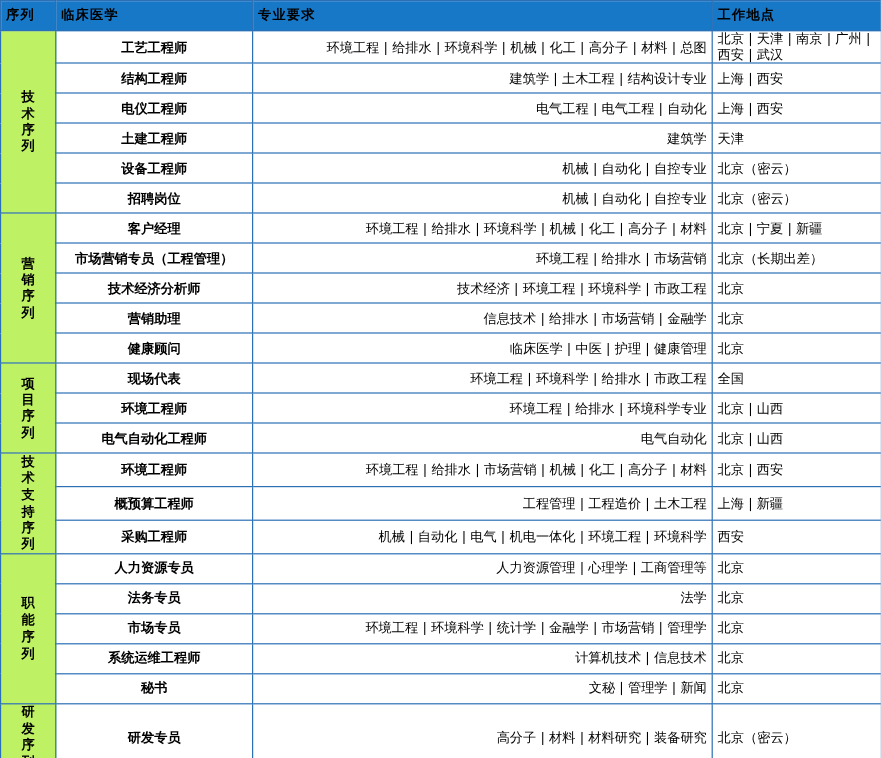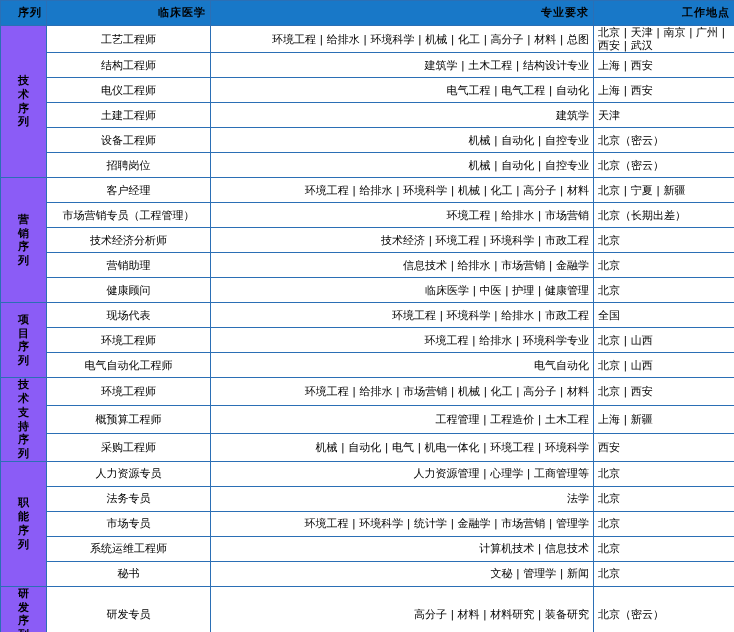--- a/index.html
+++ b/index.html
@@ -22,42 +22,43 @@
     border: 1px solid #2b6fb5;
     font-size: 11px;
     color: #000000;
     padding: 0 4px;
     line-height: 1.2;
   }
   thead th {
     background: #1878c8;
     color: #ffffff;
     font-weight: bold;
-    text-align: right;
+    text-align: left;
     height: 24px;
     font-size: 12px;
     letter-spacing: 1px;
   }
   td.cat {
     text-align: center;
     font-weight: bold;
-    background: #8b5cf6;
+    background: #bef264;
     letter-spacing: 0px;
     font-size: 11.5px;
   }
   td.cat .catinner {
     display: inline-block;
     width: 1.2em;
     line-height: 1.25;
     word-break: break-all;
     text-align: center;
   }
   td.post {
     text-align: center;
     font-size: 11.5px;
+    font-weight: bold;
   }
   td.req {
     text-align: right;
     padding-left: 6px;
     font-size: 11px;
   }
   td.loc {
     text-align: left;
     font-size: 11.5px;
   }

